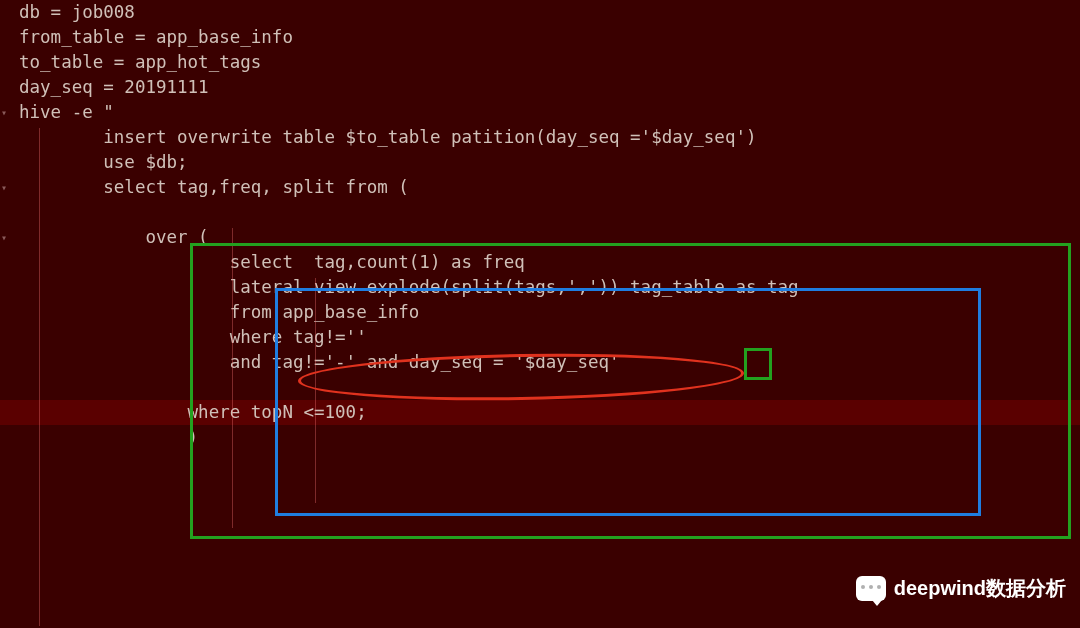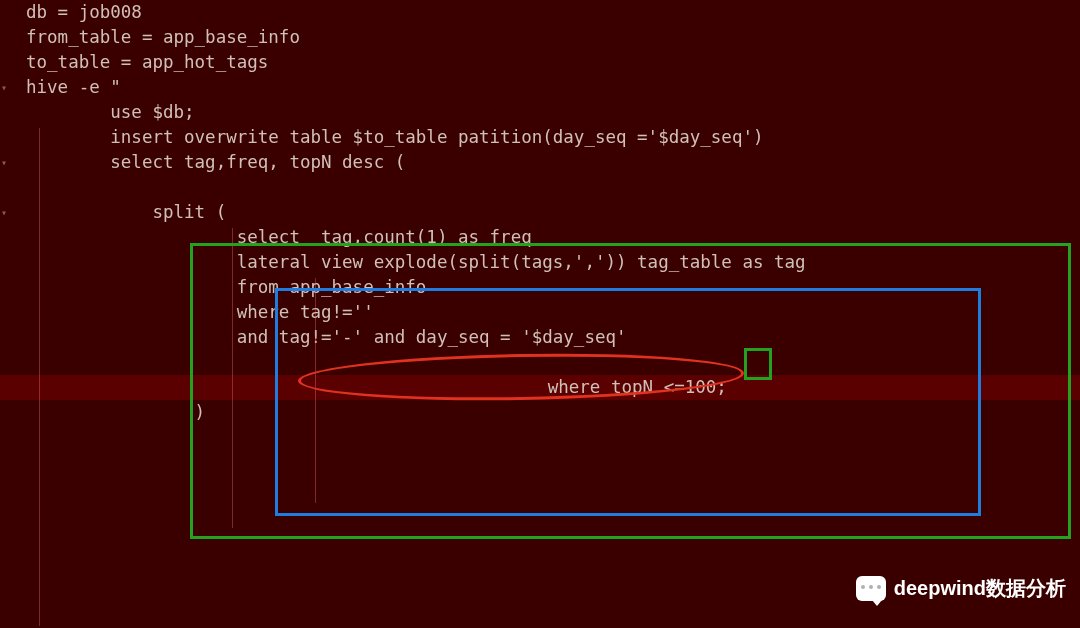--- a/index.html
+++ b/index.html
@@ -16,25 +16,24 @@
   }
   .editor {
     position: relative;
     padding: 0;
   }
   .line {
     position: relative;
     white-space: pre;
     height: 25px;
     line-height: 25px;
-    padding-left: 26px;
+    padding-left: 19px;
   }
   .current-line {
     background: #5a0000;
-    text-align: center;
   }  
   .tok-plain { color: #d0c0b8; }
 
   
   .box {
     position: absolute;
     border-width: 3px;
     border-style: solid;
     background: transparent;
     pointer-events: none;
@@ -109,27 +108,28 @@
   }
 </style>
 </head>
 <body>
 
 <div class="editor">
 
   <div class="line"><span class="tok-plain">db = job008</span></div>
   <div class="line"><span class="tok-plain">from_table = app_base_info</span></div>
   <div class="line"><span class="tok-plain">to_table = app_hot_tags</span></div>
+  <div class="line"><span class="tok-plain">day_seq = 20191111</span></div>
   <div class="line"><span class="fold">▾</span><span class="tok-plain">hive -e "</span></div>
 
+  <div class="line"><span class="tok-plain">        insert overwrite table $to_table patition(day_seq ='$day_seq')</span></div>
   <div class="line"><span class="tok-plain">        use $db;</span></div>
-  <div class="line"><span class="tok-plain">        insert overwrite table $to_table patition(day_seq ='$day_seq')</span></div>
-  <div class="line"><span class="fold">▾</span><span class="tok-plain">        select tag,freq, topN desc (</span></div>
+  <div class="line"><span class="fold">▾</span><span class="tok-plain">        select tag,freq, split from (</span></div>
   <div class="line"><span class="tok-plain"></span></div>
-  <div class="line"><span class="fold">▾</span><span class="tok-plain">            split (</span></div>
+  <div class="line"><span class="fold">▾</span><span class="tok-plain">            over (</span></div>
   <div class="line"><span class="tok-plain">                    select  tag,count(1) as freq</span></div>
   <div class="line"><span class="tok-plain">                    lateral view explode(split(tags,',')) tag_table as tag</span></div>
   <div class="line"><span class="tok-plain">                    from app_base_info</span></div>
   <div class="line"><span class="tok-plain">                    where tag!=''</span></div>
   <div class="line"><span class="tok-plain">                    and tag!='-' and day_seq = '$day_seq'</span></div>
   <div class="line"><span class="tok-plain"></span></div>
   <div class="line current-line"><span class="tok-plain">                where topN &lt;=100;</span></div>
   <div class="line"><span class="tok-plain">                )</span></div>
 
   <div class="guide" style="left:39px; top:128px; height:498px;"></div>

